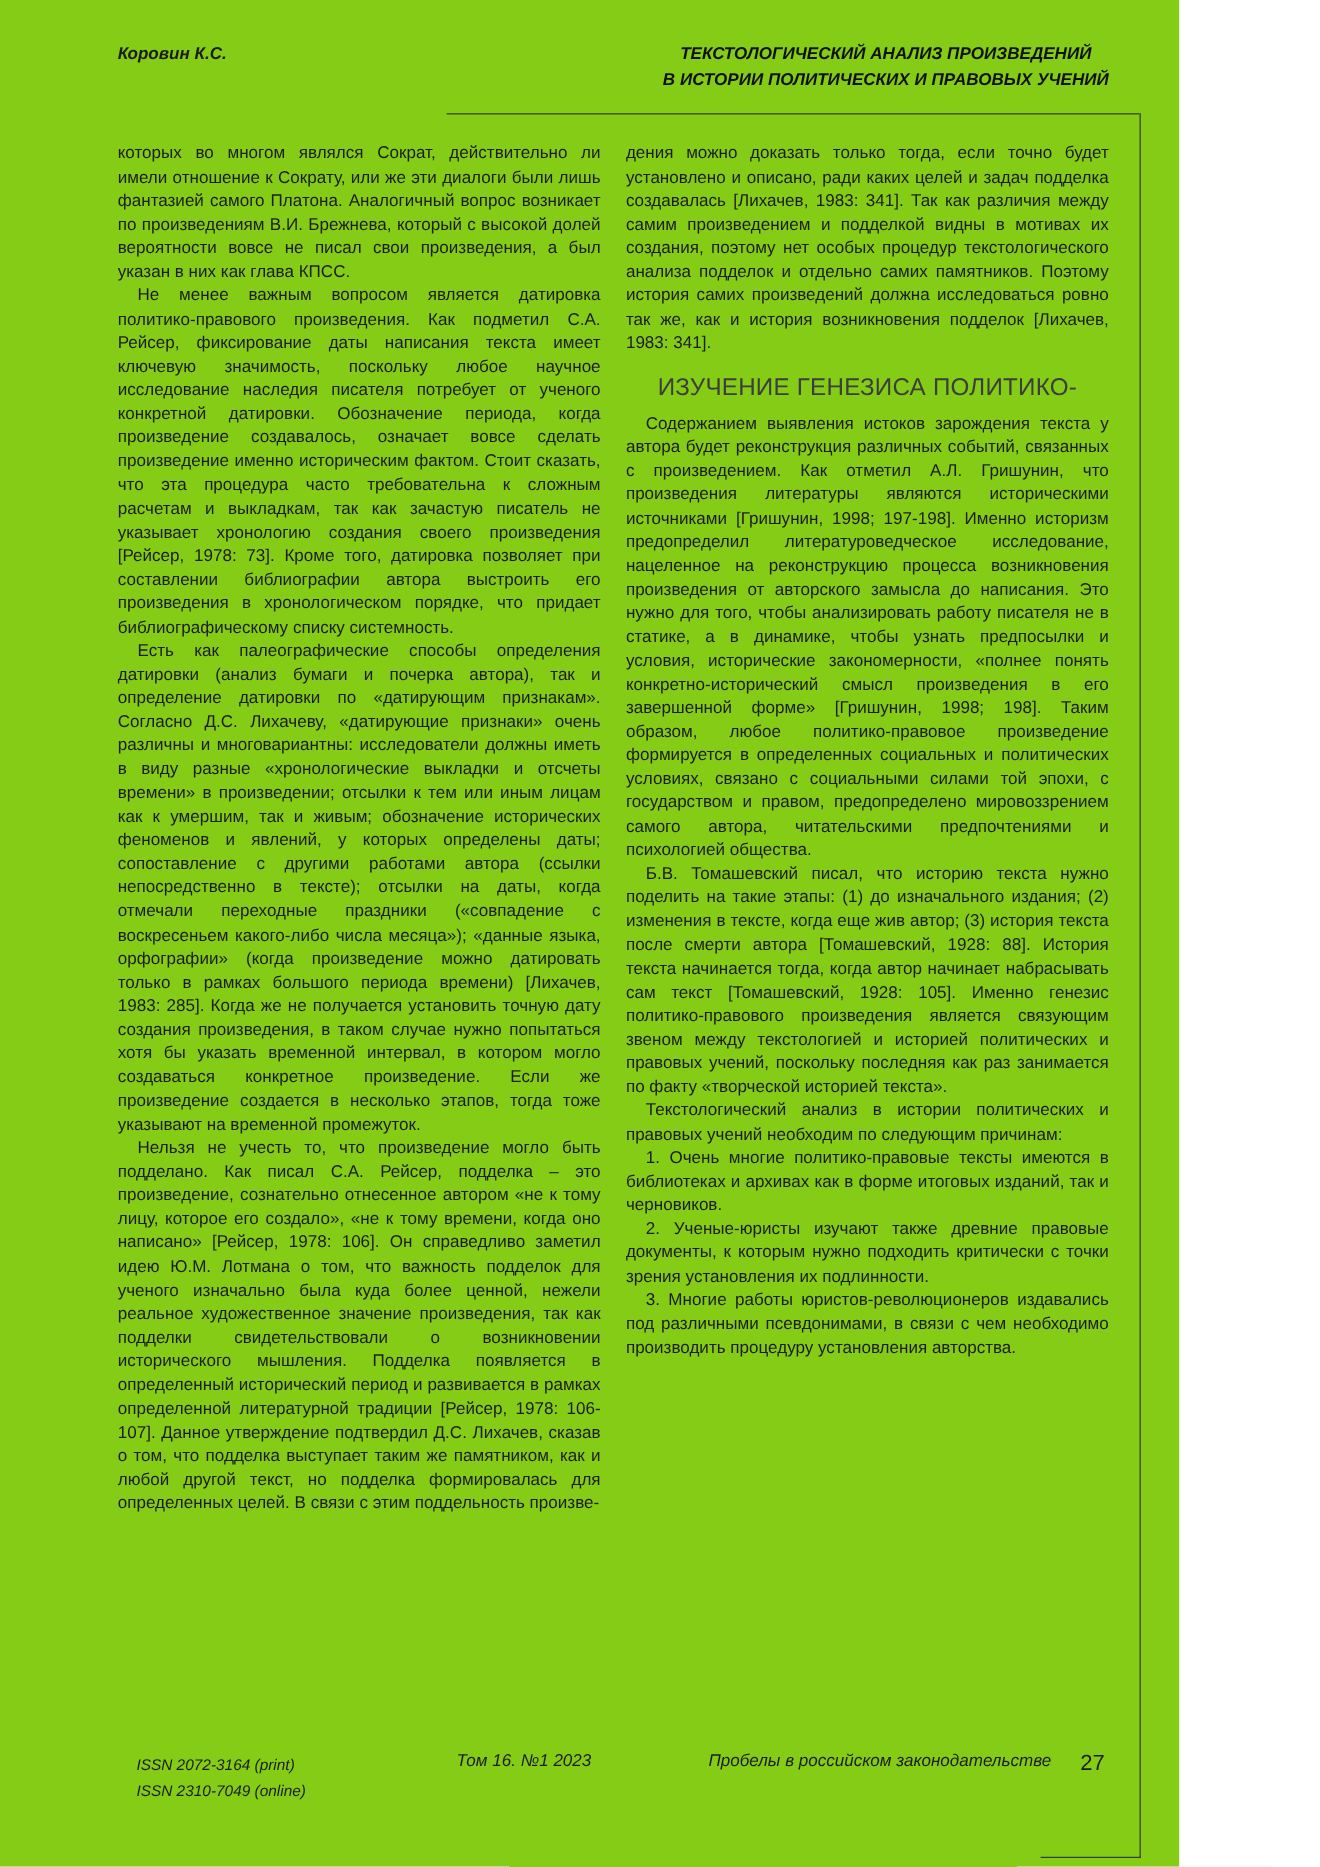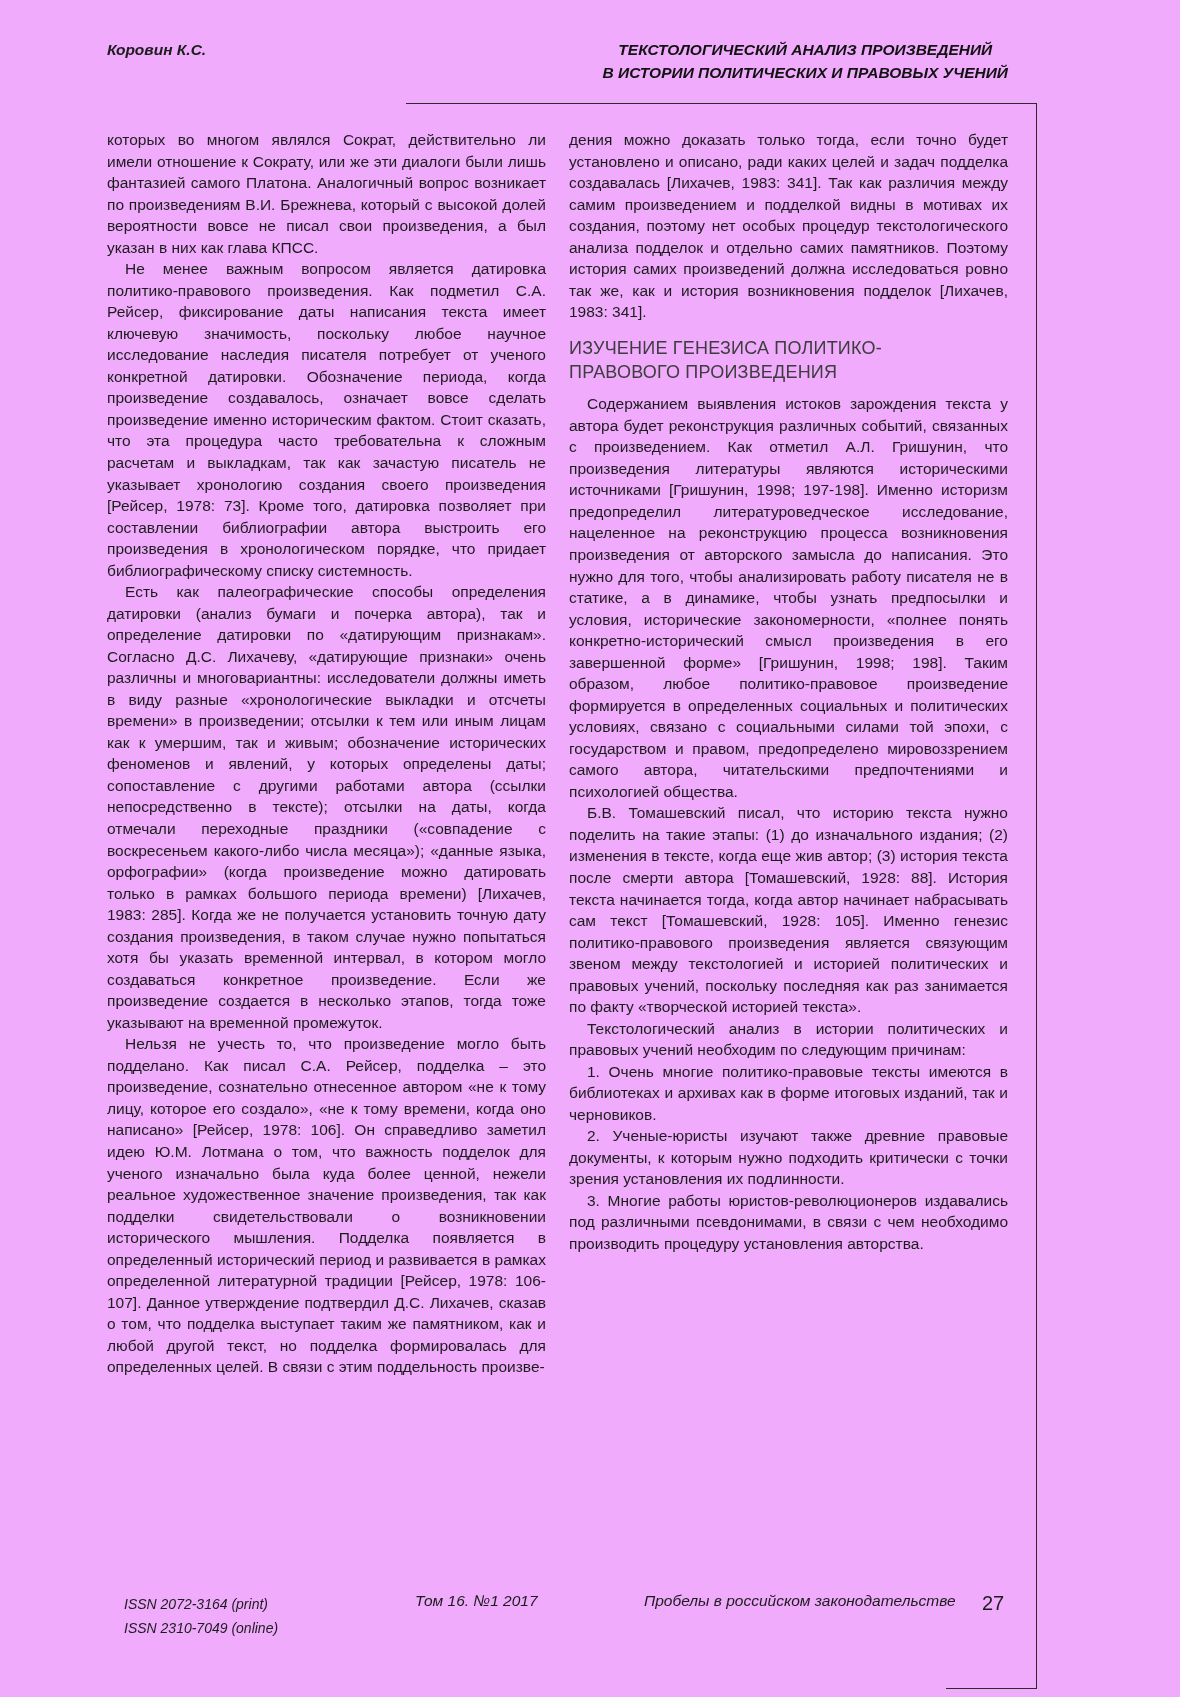--- a/index.html
+++ b/index.html
@@ -1,21 +1,21 @@
 <!DOCTYPE html>
 <html lang="ru"><head>
 <meta charset="utf-8">
 <style>
   * { box-sizing: border-box; }
   html, body { margin: 0; padding: 0; background: #ffffff; }
   .page {
     position: relative;
-    width: 1180px;
+    width: 1072px;
     height: 1697px;
-    background: #f0abfc;
+    background: #84cc16;
     font-family: "Liberation Sans", sans-serif;
     color: #1c1c1c;
     overflow: hidden;
   }
   
   .header {
     position: absolute;
     top: 38px;
     left: 107px;
     width: 901px;
@@ -74,25 +74,25 @@
   }
   .col {
     width: 439px;
     font-size: 15.5px;
     line-height: 1.39;
     text-align: justify;
   }
   .para { margin: 0; }
   .para.indent { text-indent: 18px; }
   .section-heading {
-    font-size: 18px;
+    font-size: 22px;
     color: #3d3d3d;
     margin: 14px 0 9px 0;
     line-height: 1.32;
-    text-align: left;
+    text-align: center;
     letter-spacing: 0.2px;
   }
   
   .footer-issn {
     position: absolute;
     left: 124px;
     top: 1592px;
     font-style: italic;
     font-size: 14px;
     line-height: 1.72;
@@ -140,32 +140,31 @@
     <div class="col" id="col-left">
         <p class="para">которых во многом являлся Сократ, действительно ли имели отношение к Сократу, или же эти диалоги были лишь фантазией самого Платона. Аналогичный вопрос возникает по произведениям В.И. Брежнева, который с высокой долей вероятности вовсе не писал свои произведения, а был указан в них как глава КПСС.</p>
         <p class="para indent">Не менее важным вопросом является датировка политико-правового произведения. Как подметил С.А. Рейсер, фиксирование даты написания текста имеет ключевую значимость, поскольку любое научное исследование наследия писателя потребует от ученого конкретной датировки. Обозначение периода, когда произведение создавалось, означает вовсе сделать произведение именно историческим фактом. Стоит сказать, что эта процедура часто требовательна к сложным расчетам и выкладкам, так как зачастую писатель не указывает хронологию создания своего произведения [Рейсер, 1978: 73]. Кроме того, датировка позволяет при составлении библиографии автора выстроить его произведения в хронологическом порядке, что придает библиографическому списку системность.</p>
         <p class="para indent">Есть как палеографические способы определения датировки (анализ бумаги и почерка автора), так и определение датировки по «датирующим признакам». Согласно Д.С. Лихачеву, «датирующие признаки» очень различны и многовариантны: исследователи должны иметь в виду разные «хронологические выкладки и отсчеты времени» в произведении; отсылки к тем или иным лицам как к умершим, так и живым; обозначение исторических феноменов и явлений, у которых определены даты; сопоставление с другими работами автора (ссылки непосредственно в тексте); отсылки на даты, когда отмечали переходные праздники («совпадение с воскресеньем какого-либо числа месяца»); «данные языка, орфографии» (когда произведение можно датировать только в рамках большого периода времени) [Лихачев, 1983: 285]. Когда же не получается установить точную дату создания произведения, в таком случае нужно попытаться хотя бы указать временной интервал, в котором могло создаваться конкретное произведение. Если же произведение создается в несколько этапов, тогда тоже указывают на временной промежуток.</p>
         <p class="para indent">Нельзя не учесть то, что произведение могло быть подделано. Как писал С.А. Рейсер, подделка – это произведение, сознательно отнесенное автором «не к тому лицу, которое его создало», «не к тому времени, когда оно написано» [Рейсер, 1978: 106]. Он справедливо заметил идею Ю.М. Лотмана о том, что важность подделок для ученого изначально была куда более ценной, нежели реальное художественное значение произведения, так как подделки свидетельствовали о возникновении исторического мышления. Подделка появляется в определенный исторический период и развивается в рамках определенной литературной традиции [Рейсер, 1978: 106-107]. Данное утверждение подтвердил Д.С. Лихачев, сказав о том, что подделка выступает таким же памятником, как и любой другой текст, но подделка формировалась для определенных целей. В связи с этим поддельность произве-</p>
       </div>
     <div class="col" id="col-right">
         <p class="para">дения можно доказать только тогда, если точно будет установлено и описано, ради каких целей и задач подделка создавалась [Лихачев, 1983: 341]. Так как различия между самим произведением и подделкой видны в мотивах их создания, поэтому нет особых процедур текстологического анализа подделок и отдельно самих памятников. Поэтому история самих произведений должна исследоваться ровно так же, как и история возникновения подделок [Лихачев, 1983: 341].</p>
         <div class="section-heading">
           <div>ИЗУЧЕНИЕ ГЕНЕЗИСА ПОЛИТИКО-</div>
-          <div>ПРАВОВОГО ПРОИЗВЕДЕНИЯ</div>
         </div>
         <p class="para indent">Содержанием выявления истоков зарождения текста у автора будет реконструкция различных событий, связанных с произведением. Как отметил А.Л. Гришунин, что произведения литературы являются историческими источниками [Гришунин, 1998; 197-198]. Именно историзм предопределил литературоведческое исследование, нацеленное на реконструкцию процесса возникновения произведения от авторского замысла до написания. Это нужно для того, чтобы анализировать работу писателя не в статике, а в динамике, чтобы узнать предпосылки и условия, исторические закономерности, «полнее понять конкретно-исторический смысл произведения в его завершенной форме» [Гришунин, 1998; 198]. Таким образом, любое политико-правовое произведение формируется в определенных социальных и политических условиях, связано с социальными силами той эпохи, с государством и правом, предопределено мировоззрением самого автора, читательскими предпочтениями и психологией общества.</p>
         <p class="para indent">Б.В. Томашевский писал, что историю текста нужно поделить на такие этапы: (1) до изначального издания; (2) изменения в тексте, когда еще жив автор; (3) история текста после смерти автора [Томашевский, 1928: 88]. История текста начинается тогда, когда автор начинает набрасывать сам текст [Томашевский, 1928: 105]. Именно генезис политико-правового произведения является связующим звеном между текстологией и историей политических и правовых учений, поскольку последняя как раз занимается по факту «творческой историей текста».</p>
         <p class="para indent">Текстологический анализ в истории политических и правовых учений необходим по следующим причинам:</p>
         <p class="para indent">1. Очень многие политико-правовые тексты имеются в библиотеках и архивах как в форме итоговых изданий, так и черновиков.</p>
         <p class="para indent">2. Ученые-юристы изучают также древние правовые документы, к которым нужно подходить критически с точки зрения установления их подлинности.</p>
         <p class="para indent">3. Многие работы юристов-революционеров издавались под различными псевдонимами, в связи с чем необходимо производить процедуру установления авторства.</p>
       </div>
   </div>
 
   <div class="footer-issn">
     <div>ISSN 2072-3164 (print)</div>
     <div>ISSN 2310-7049 (online)</div>
   </div>
-  <div class="footer-volume">Том 16. №1 2017</div>
+  <div class="footer-volume">Том 16. №1 2023</div>
   <div class="footer-journal">Пробелы в российском законодательстве</div>
   <div class="footer-page">27</div>
 
 </div>
 
 </body></html>

